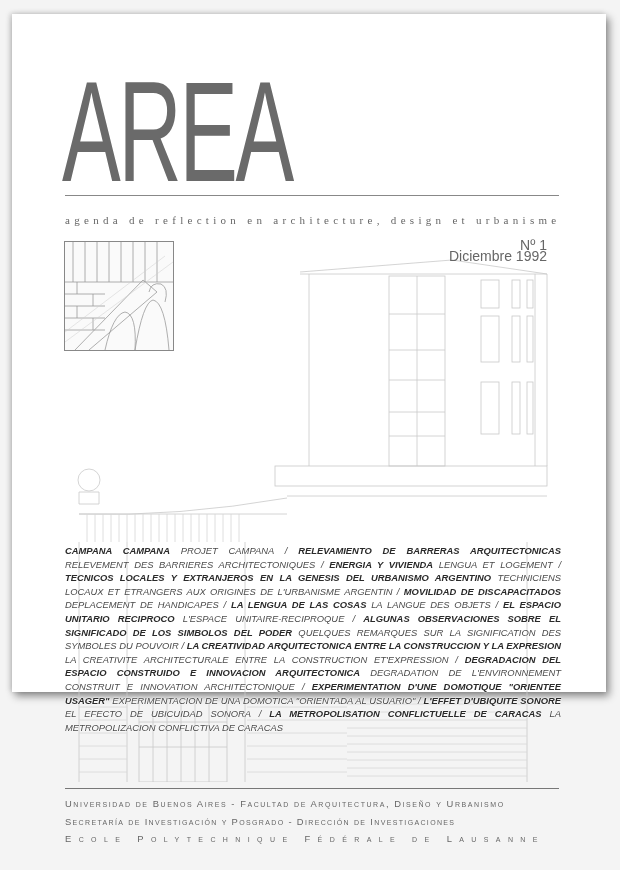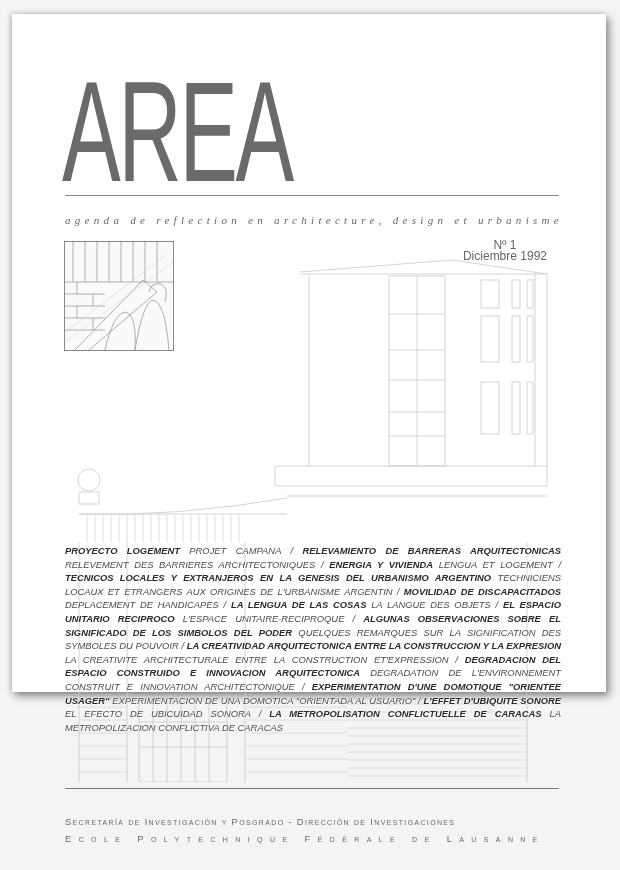--- a/index.html
+++ b/index.html
@@ -4,23 +4,23 @@
 <style>
   html, body { margin:0; padding:0; }
   body { width:620px; height:870px; background:#f4f4f4; position:relative; overflow:hidden; font-family:"Liberation Sans", sans-serif; }
   .page { position:absolute; left:12px; top:14px; width:594px; height:678px; background:#fff;
           box-shadow: 3px 4px 8px rgba(0,0,0,0.45), -2px -1px 5px rgba(0,0,0,0.15); }
   .masthead { position:absolute; left:50px; top:64px; font-family:"Liberation Sans", sans-serif; font-size:142px;
               line-height:108px; color:#6a6a6a; letter-spacing:-4px; transform:scaleX(0.62); transform-origin:left top; height:108px; overflow:visible; }
   .rule-top { position:absolute; left:53px; top:181px; width:494px; height:1px; background:#888; }
   .tag-es { position:absolute; left:53px; top:187px; width:494px; font-size:10.2px; font-weight:bold; color:#555;
             letter-spacing:3.2px; white-space:nowrap; }
-  .tag-fr { position:absolute; left:53px; top:200px; width:494px; font-family:"Liberation Serif", serif; font-style:italic;
+  .tag-fr { position:absolute; left:53px; top:200px; width:494px; font-family:"Liberation Serif", serif; 
             font-size:11px; color:#666; letter-spacing:4.3px; white-space:nowrap; }
-  .issue { position:absolute; right:59px; top:226px; text-align:center; font-size:12px; color:#666; line-height:11px; }
+  .issue { position:absolute; right:59px; top:226px; text-align:right; font-size:14px; color:#666; line-height:11px; }
   .thumb { position:absolute; left:52px; top:227px; width:108px; height:108px; border:1px solid #888; overflow:hidden; background:#fafafa; }
   .drawing { position:absolute; left:45px; top:238px; width:515px; height:530px; }
   .abstract { position:absolute; left:53px; top:530px; width:496px; font-size:9.4px; line-height:13.6px; color:#4a4a4a;
               font-style:italic; text-align:justify; text-shadow:0 0 2px #fff, 0 0 2px #fff; }
   .abstract b { color:#2a2a2a; font-weight:bold; }
   .rule-bottom { position:absolute; left:53px; top:774px; width:494px; height:1px; background:#777; }
   .inst { position:absolute; left:53px; width:496px; font-size:9.4px; color:#666; white-space:nowrap; font-variant:small-caps; }
   .inst1 { top:784px; letter-spacing:1.55px; }
   .inst2 { top:802px; letter-spacing:1.35px; }
   .inst3 { top:819px; letter-spacing:7.4px; }
@@ -149,31 +149,32 @@
       </g>
     </svg>
   </div>
 
   <div class="issue">
     <div>Nº 1</div>
     <div>Diciembre 1992</div>
   </div>
 
   <div class="abstract">
-    <b>PROYECTO LOGEMENT</b> <span>PROJET CAMPANA</span> /
+    <b>CAMPANA CAMPANA</b> <span>PROJET CAMPANA</span> /
     <b>RELEVAMIENTO DE BARRERAS ARQUITECTONICAS</b> <span>RELEVEMENT DES BARRIERES ARCHITECTONIQUES</span> /
     <b>ENERGIA Y VIVIENDA</b> <span>LENGUA ET LOGEMENT</span> /
     <b>TECNICOS LOCALES Y EXTRANJEROS EN LA GENESIS DEL URBANISMO ARGENTINO</b> <span>TECHNICIENS LOCAUX ET ETRANGERS AUX ORIGINES DE L'URBANISME ARGENTIN</span> /
     <b>MOVILIDAD DE DISCAPACITADOS</b> <span>DEPLACEMENT DE HANDICAPES</span> /
     <b>LA LENGUA DE LAS COSAS</b> <span>LA LANGUE DES OBJETS</span> /
     <b>EL ESPACIO UNITARIO RECIPROCO</b> <span>L'ESPACE UNITAIRE-RECIPROQUE</span> /
     <b>ALGUNAS OBSERVACIONES SOBRE EL SIGNIFICADO DE LOS SIMBOLOS DEL PODER</b> <span>QUELQUES REMARQUES SUR LA SIGNIFICATION DES SYMBOLES DU POUVOIR</span> /
     <b>LA CREATIVIDAD ARQUITECTONICA ENTRE LA CONSTRUCCION Y LA EXPRESION</b> <span>LA CREATIVITE ARCHITECTURALE ENTRE LA CONSTRUCTION ET'EXPRESSION</span> /
     <b>DEGRADACION DEL ESPACIO CONSTRUIDO E INNOVACION ARQUITECTONICA</b> <span>DEGRADATION DE L'ENVIRONNEMENT CONSTRUIT E INNOVATION ARCHITECTONIQUE</span> /
     <b>EXPERIMENTATION D'UNE DOMOTIQUE "ORIENTEE USAGER"</b> <span>EXPERIMENTACION DE UNA DOMOTICA "ORIENTADA AL USUARIO"</span> /
     <b>L'EFFET D'UBIQUITE SONORE</b> <span>EL EFECTO DE UBICUIDAD SONORA</span> /
     <b>LA METROPOLISATION CONFLICTUELLE DE CARACAS</b> <span>LA METROPOLIZACION CONFLICTIVA DE CARACAS</span>
   </div>
 
   <div class="rule-bottom"></div>
+  <div class="inst inst1">Universidad de Buenos Aires - Facultad de Arquitectura, Diseño y Urbanismo</div>
   <div class="inst inst2">Secretaría de Investigación y Posgrado - Dirección de Investigaciones</div>
   <div class="inst inst3">Ecole Polytechnique Fédérale de Lausanne</div>
 </div>
 
 </body></html>

